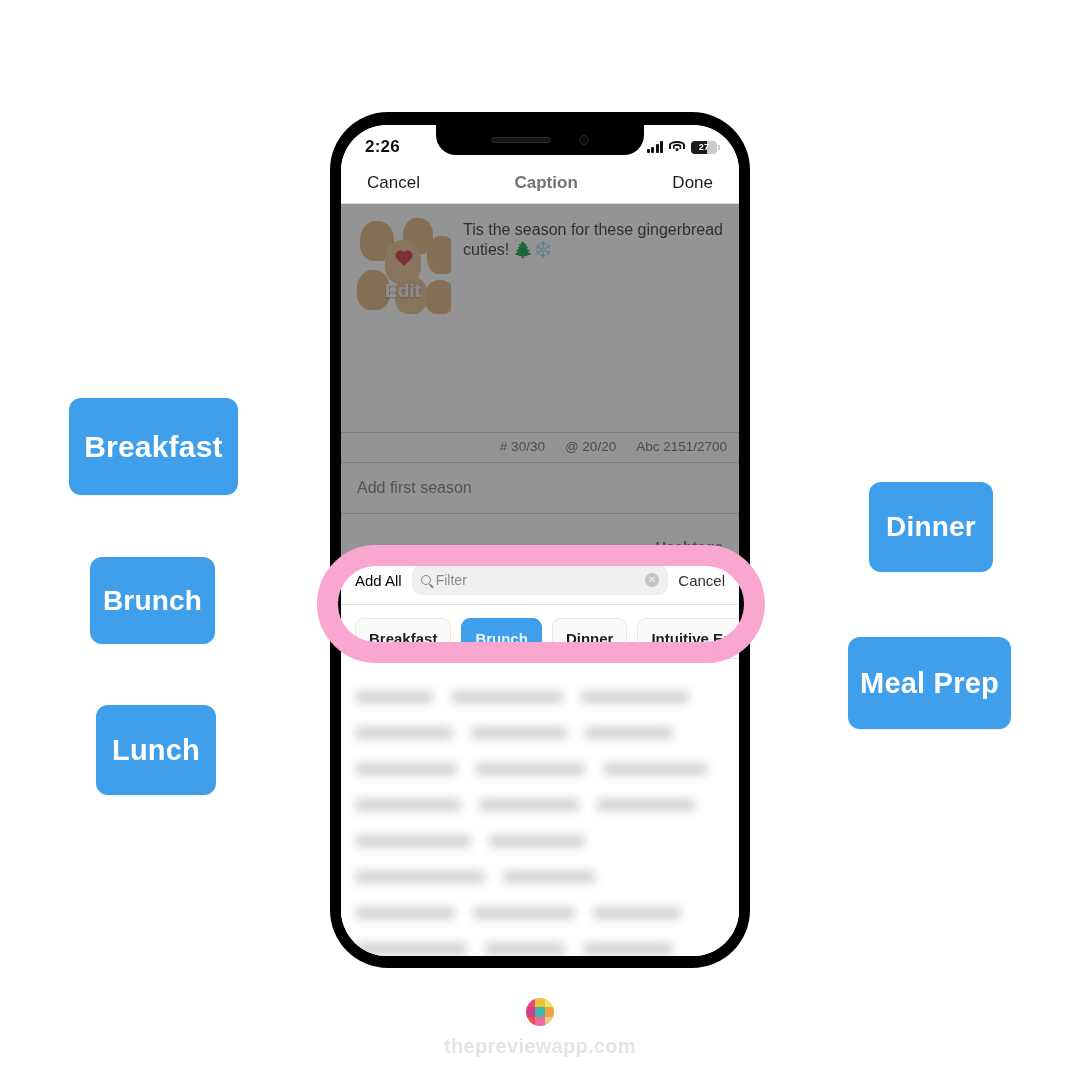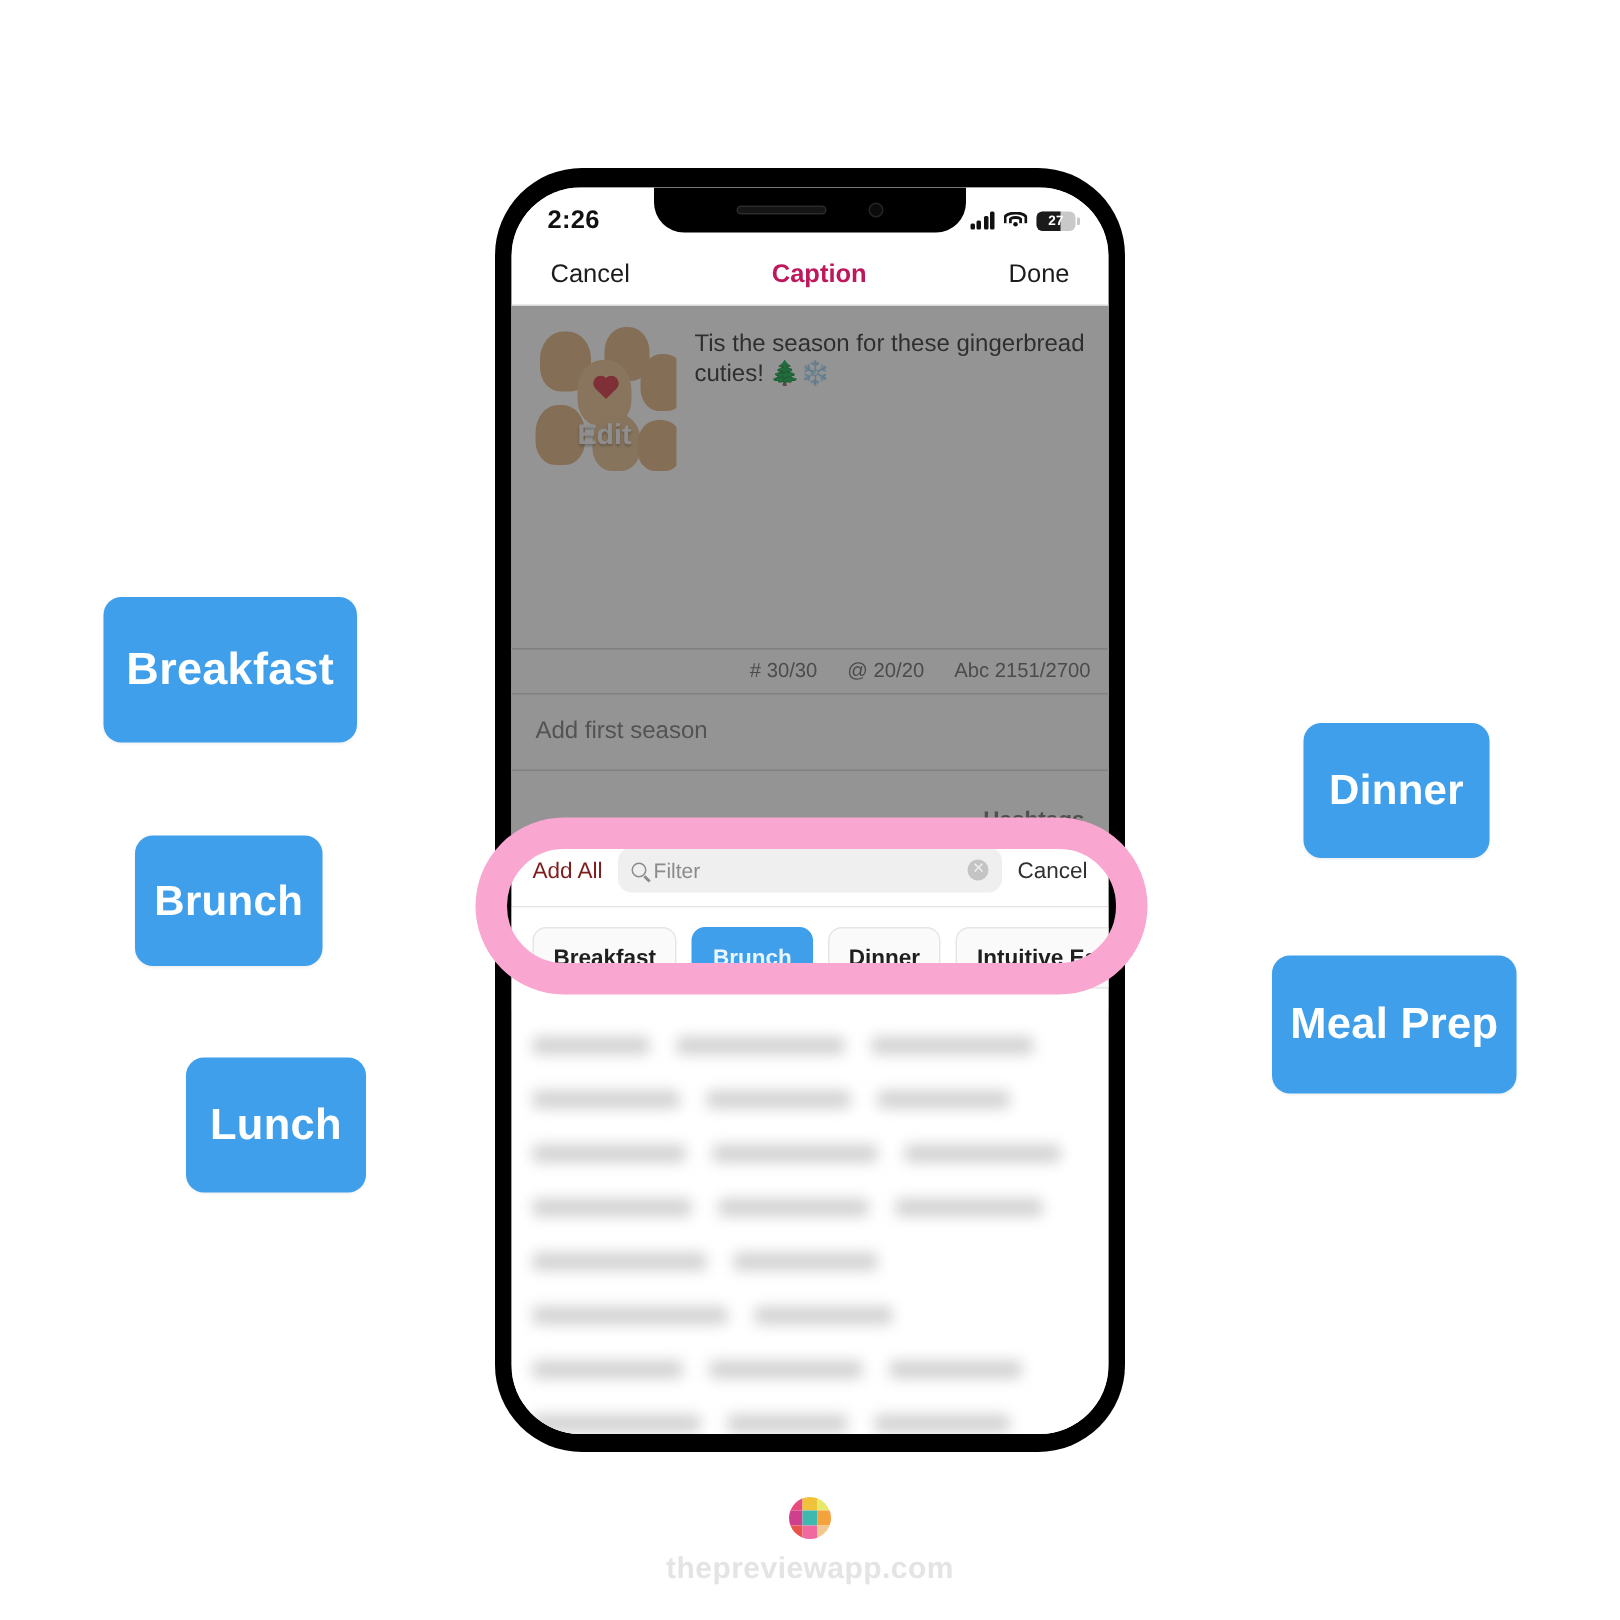--- a/index.html
+++ b/index.html
@@ -19,21 +19,21 @@
     border-radius: 12px;
     font-weight: bold;
     display: flex;
     align-items: center;
     justify-content: center;
     letter-spacing: .2px;
     box-shadow: 0 1px 2px rgba(0,0,0,0.06);
   }
   #badge-breakfast { left: 69px;  top: 398px; width: 169px; height: 97px;  font-size: 30px; }
   #badge-brunch    { left: 90px;  top: 557px; width: 125px; height: 87px;  font-size: 28px; }
-  #badge-lunch     { left: 96px;  top: 705px; width: 120px; height: 90px;  font-size: 29px; margin-left: 28px; }
+  #badge-lunch     { left: 96px;  top: 705px; width: 120px; height: 90px;  font-size: 29px; }
   #badge-dinner    { left: 869px; top: 482px; width: 124px; height: 90px;  font-size: 28px; }
   #badge-mealprep  { left: 848px; top: 637px; width: 163px; height: 92px;  font-size: 29px; }
 
   
   .phone {
     position: absolute;
     left: 330px; top: 112px;
     width: 420px; height: 856px;
     background: #000000;
     border-radius: 58px;
@@ -97,21 +97,21 @@
   .notch .cam { width: 10px; height: 10px; border-radius: 50%; background: #0b0b0b; border: 1px solid #262626; }
 
   
   .navbar {
     display: flex; align-items: center; justify-content: space-between;
     padding: 4px 26px 10px 26px;
     background: #fff;
     border-bottom: 1px solid #d8d8d8;
   }
   .nav-side { font-size: 17px; color: #1c1c1c; }
-  .nav-title { font-size: 17px; font-weight: bold; color: #be185d; }
+  .nav-title { font-size: 17px; font-weight: bold; color: #737373; }
 
   
   .content { position: relative; background: #fff; }
   .caption-row { display: flex; gap: 12px; padding: 14px 16px 0 14px; }
   .thumb {
     width: 96px; height: 96px; border-radius: 3px; position: relative;
     overflow: hidden; flex: none;
     background:
       radial-gradient(circle at 22% 20%, #f3cfd8 0 9px, transparent 10px),
       radial-gradient(circle at 68% 16%, #dfae7a 0 13px, transparent 14px),
@@ -168,21 +168,21 @@
     position: absolute; left: 0; right: 0; bottom: 0; top: 430px;
     background: #ffffff;
     border-radius: 14px 14px 0 0;
     overflow: hidden;
   }
   .sheet-head {
     display: flex; align-items: center; gap: 10px;
     padding: 10px 14px 9px 14px;
     border-bottom: 1px solid #e2e2e2;
   }
-  .addall { font-size: 15px; color: #7f1d1d; white-space: nowrap; }
+  .addall { font-size: 15px; color: #000000; white-space: nowrap; }
   .searchbox {
     flex: 1; height: 30px; background: #efefef; border-radius: 9px;
     display: flex; align-items: center; justify-content: space-between;
     padding: 0 9px; font-size: 14px; color: #8b8b8b;
   }
   .searchbox .left { display:flex; align-items:center; gap:5px; }
   .mag {
     width: 10px; height: 10px; border: 1.6px solid #8b8b8b; border-radius: 50%;
     position: relative;
   }

